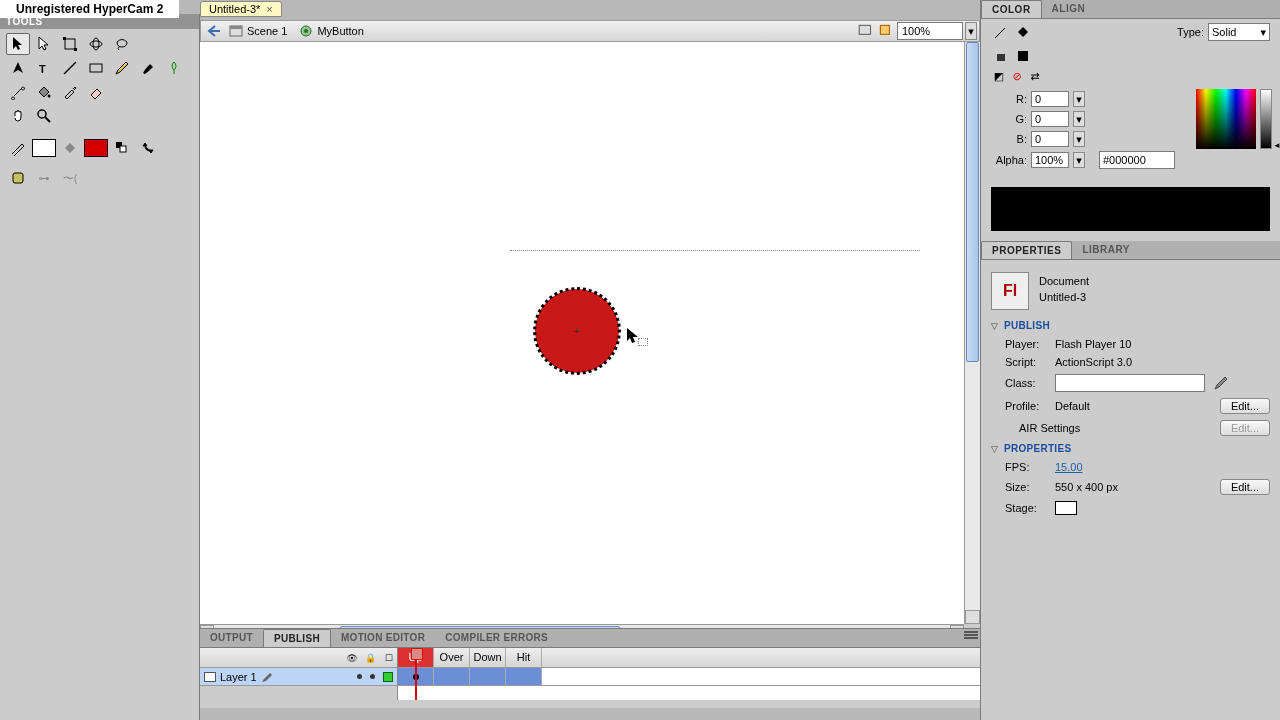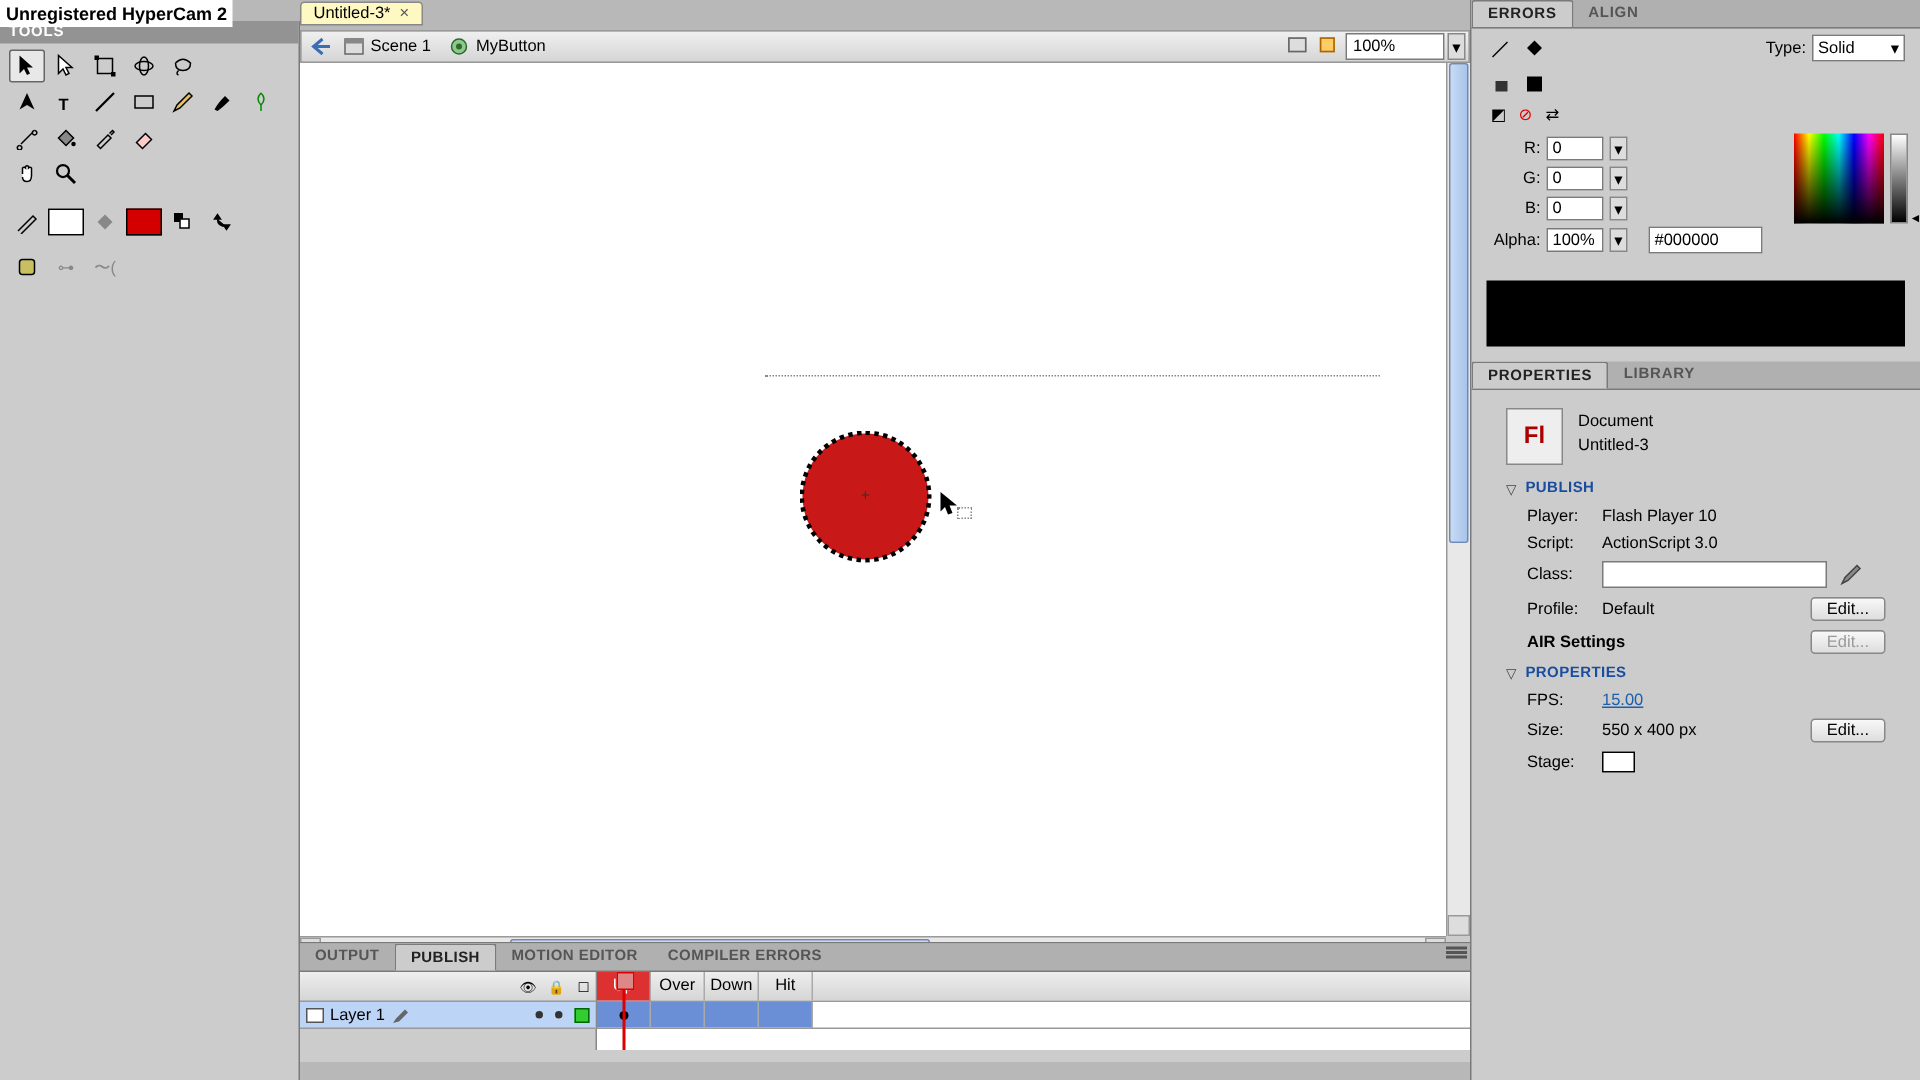--- a/index.html
+++ b/index.html
@@ -1,18 +1,18 @@
 <!DOCTYPE html>
 <html><head>
 <meta charset="utf-8">
 <style>
 * { margin: 0; padding: 0; box-sizing: border-box; font-family: Tahoma, Arial, sans-serif; font-size: 11px; }
 body { background: #b8b8b8; overflow: hidden; width: 1280px; height: 720px; position: relative; }
 
-.watermark { position: absolute; top: 0; left: 0; background: #fff; padding: 2px 4px; font-size: 12px; font-weight: bold; z-index: 100; }
+.watermark { position: absolute; top: 0; left: 0; background: #fff; padding: 2px 16px; font-size: 12px; font-weight: bold; z-index: 100; }
 
 .doc-tab-bar { position: absolute; top: 0; left: 200px; height: 18px; display: flex; align-items: center; }
 .doc-tab { background: #fef9c3; border: 1px solid #888; border-radius: 3px 3px 0 0; padding: 1px 8px; display: flex; align-items: center; gap: 6px; }
 .doc-tab-close { cursor: pointer; color: #555; }
 
 .top-right-controls { position: absolute; top: 0; right: 0; display: flex; gap: 2px; }
 .top-right-controls div { width: 16px; height: 12px; background: #ccc; border: 1px solid #888; }
 
 
 .tools-panel { position: absolute; top: 14px; left: 0; width: 200px; height: 706px; background: #ccc; border-right: 1px solid #7a7a7a; }
@@ -74,21 +74,21 @@
 .icon-row { display:flex; gap:2px; padding: 2px 10px; }
 .color-picker-area { display:flex; gap:4px; padding: 4px 0 4px 100px; align-items:flex-start; }
 .hue-box { width:60px; height:60px; background: linear-gradient(to right, red,yellow,lime,cyan,blue,magenta,red); position:relative; }
 .hue-box::after { content:''; position:absolute; inset:0; background: linear-gradient(to bottom, rgba(255,255,255,0) 0%, #000 100%); }
 .sat-bar { width:12px; height:60px; background: linear-gradient(#fff,#000); border:1px solid #888; }
 .sat-arrow { position:relative; }
 .sat-arrow::after { content:'◄'; font-size:8px; position:absolute; right:-10px; bottom:-2px; }
 .hex-input { width: 76px; height:18px; border:1px solid #7a7a7a; background:#fff; padding:0 3px; }
 .color-preview { margin: 8px 10px 10px; height: 44px; background: #000; }
 
-.prop-body { padding: 6px 23px; }
+.prop-body { padding: 6px 10px; }
 .doc-row { display:flex; gap:10px; align-items:center; padding: 6px 0; }
 .fl-icon { width:38px; height:38px; border:1px solid #888; background:#eee; display:flex; align-items:center; justify-content:center; font-weight:bold; color:#a00; font-size:16px; }
 .doc-info div { margin-bottom: 4px; }
 .section-hdr { display:flex; align-items:center; gap:6px; padding: 4px 0; }
 .section-hdr .tw { font-size:9px; color:#444; }
 .section-hdr .title { font-weight:bold; color:#1a4d9e; font-size:10px; letter-spacing:0.3px; }
 .prop-row { display:flex; align-items:center; padding: 3px 0 3px 14px; gap: 4px; }
 .prop-row .lbl { min-width: 46px; }
 .link-val { color:#1e5faa; text-decoration: underline; cursor:pointer; }
 .edit-btn { background: linear-gradient(#f8f8f8,#ddd); border:1px solid #888; border-radius:3px; padding: 1px 10px; cursor:pointer; margin-left:auto; }
@@ -338,21 +338,21 @@
   <div class="stage-scroll-h">
     <div class="btn lft"></div>
     <div class="thumb"></div>
     <div class="btn rgt"></div>
   </div>
 </div>
 
 <div class="right-panels">
 
   <div class="panel-tabs">
-    <div class="ptab active">ERRORS</div>
+    <div class="ptab active">COLOR</div>
     <div class="ptab">ALIGN</div>
   </div>
   <div class="type-row">
     <div class="pencils" style="margin-right:auto; padding:0;">
       <div class="tool">
           <svg viewBox="0 0 16 16">
             <path d="M2 14 L12 4" stroke="#000"></path>
           </svg>
         </div>
       <div class="tool">
@@ -445,21 +445,21 @@
         <svg class="pencil-icon" viewBox="0 0 16 16">
           <path d="M2 14 L4 10 L12 2 L14 4 L6 12 Z" fill="#888" stroke="#444"></path>
         </svg>
       </div>
     <div class="prop-row">
         <span class="lbl">Profile:</span>
         <span>Default</span>
         <button class="edit-btn">Edit...</button>
       </div>
     <div class="prop-row">
-        <span style="font-weight:bold;">AIR Settings</span>
+        <span style="margin-left:14px;">AIR Settings</span>
         <button class="edit-btn disabled">Edit...</button>
       </div>
 
     <div class="section-hdr">
         <span class="tw">▽</span>
         <span class="title">PROPERTIES</span>
       </div>
     <div class="prop-row">
         <span class="lbl">FPS:</span>
         <span class="link-val">15.00</span>

